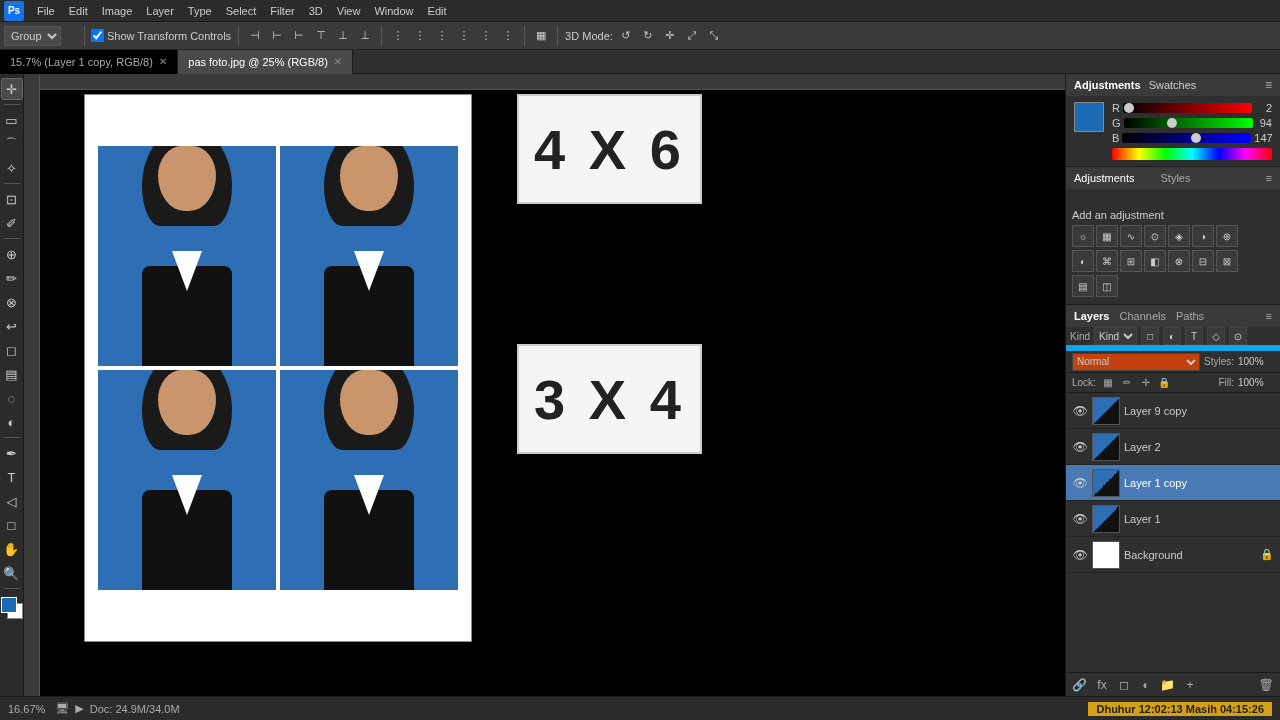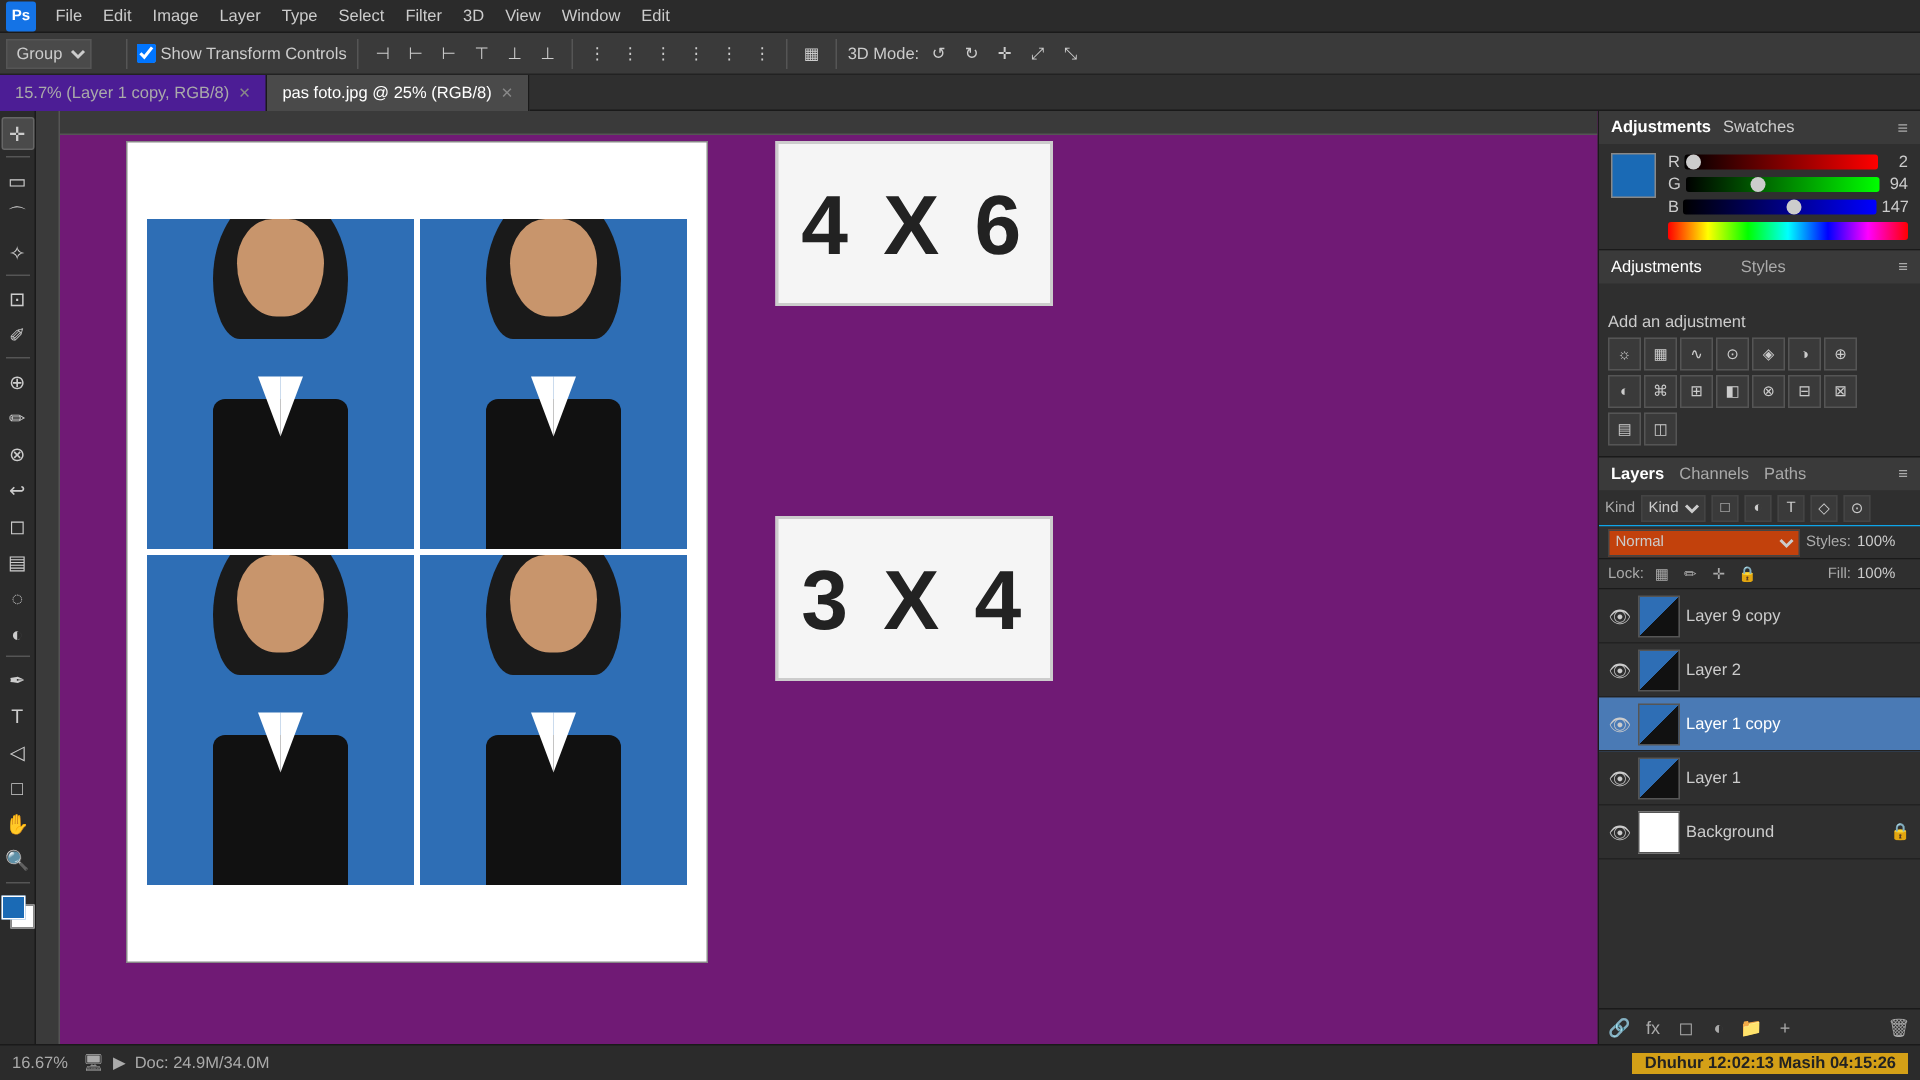--- a/index.html
+++ b/index.html
@@ -14,38 +14,38 @@
     #toolbar { display: flex; align-items: center; background: #3a3a3a; height: 28px; border-bottom: 1px solid #222; padding: 0 4px; gap: 4px; }
     #toolbar .tool-group { display: flex; align-items: center; gap: 2px; border-right: 1px solid #555; padding-right: 23px; margin-right: 2px; }
     #toolbar select { background: #4a4a4a; color: #ccc; border: 1px solid #555; font-size: 11px; height: 20px; padding: 0 2px; }
     #toolbar .checkbox-label { font-size: 11px; color: #ccc; display: flex; align-items: center; gap: 3px; }
     #toolbar .tool-icon { width: 18px; height: 18px; display: flex; align-items: center; justify-content: center; color: #ccc; font-size: 11px; cursor: pointer; border: 1px solid transparent; }
     .sep { width: 1px; height: 20px; background: #555; margin: 0 3px; }
     #toolbar .label-text { font-size: 11px; color: #ccc; }
 
     
     #tabs { display: flex; align-items: center; background: #2f2f2f; height: 24px; border-bottom: 1px solid #1a1a1a; }
-    #tabs .tab { display: flex; align-items: center; padding: 0 10px; height: 24px; font-size: 11px; color: #aaa; background: #4c1d95; border-right: 1px solid #1a1a1a; cursor: pointer; gap: 6px; }
+    #tabs .tab { display: flex; align-items: center; padding: 0 10px; height: 24px; font-size: 11px; color: #aaa; background: #000000; border-right: 1px solid #1a1a1a; cursor: pointer; gap: 6px; }
     #tabs .tab.active { background: #4a4a4a; color: #fff; }
     #tabs .tab-close { font-size: 10px; color: #888; cursor: pointer; }
 
     
     #main { display: flex; height: calc(720px - 22px - 28px - 24px - 24px); }
 
     
     #left-tools { width: 24px; background: #2b2b2b; border-right: 1px solid #1a1a1a; display: flex; flex-direction: column; align-items: center; padding: 4px 0; gap: 2px; }
     #left-tools .lt-icon { width: 22px; height: 22px; display: flex; align-items: center; justify-content: center; color: #ccc; font-size: 13px; cursor: pointer; border: 1px solid transparent; border-radius: 2px; }
     #left-tools .lt-icon:hover, #left-tools .lt-icon.active { background: #4a4a4a; border-color: #666; }
     #left-tools .lt-sep { width: 16px; height: 1px; background: #555; margin: 2px 0; }
     .color-swatch-container { display: flex; flex-direction: column; position: relative; width: 22px; height: 22px; margin-top: 4px; }
     .swatch-fg { width: 16px; height: 16px; background: #1a6ab5; border: 1px solid #fff; position: absolute; top: 0; left: 0; cursor: pointer; }
     .swatch-bg { width: 16px; height: 16px; background: #fff; border: 1px solid #888; position: absolute; top: 6px; left: 6px; cursor: pointer; }
 
     
-    #canvas-area { flex: 1; background: #701a75; position: relative; overflow: hidden; }
+    #canvas-area { flex: 1; background: #000000; position: relative; overflow: hidden; }
     #canvas-container { position: absolute; top: 20px; left: 60px; }
     #canvas-white { width: 388px; height: 548px; background: #fff; border: 1px solid #888; position: relative; display: flex; flex-direction: column; align-items: center; justify-content: center; padding: 10px; gap: 4px; }
 
     .photo-grid { display: grid; grid-template-columns: 1fr 1fr; gap: 4px; width: 360px; }
     .photo-cell { width: 178px; height: 220px; background: #2e6eb5; overflow: hidden; position: relative; display: flex; align-items: center; justify-content: center; }
 
     
     .person-figure { width: 100%; height: 100%; background: #2e6eb5; position: relative; overflow: hidden; display: flex; align-items: flex-end; justify-content: center; }
     .person-body { width: 90px; height: 100px; background: #111; position: absolute; bottom: 0; border-radius: 8px 8px 0 0; }
     .person-collar-left { position: absolute; bottom: 75px; left: 50%; margin-left: -45px; width: 0; height: 0; border-left: 30px solid transparent; border-right: 15px solid #fff; border-bottom: 40px solid transparent; }
@@ -88,21 +88,21 @@
     .adj-icon { width: 22px; height: 22px; background: #3a3a3a; border: 1px solid #555; display: flex; align-items: center; justify-content: center; cursor: pointer; font-size: 10px; color: #ccc; }
 
     
     #layers-panel { flex: 1; display: flex; flex-direction: column; overflow: hidden; }
     #layers-panel .panel-header { display: flex; align-items: center; background: #3a3a3a; height: 22px; padding: 0 8px; gap: 8px; font-size: 11px; color: #fff; }
     #layers-panel .panel-tabs { display: flex; gap: 10px; }
     #layers-panel .ptab { font-size: 11px; cursor: pointer; color: #aaa; }
     #layers-panel .ptab.active { color: #fff; font-weight: bold; }
     .panel-expand { margin-left: auto; cursor: pointer; color: #aaa; }
 
-    .layers-toolbar { display: flex; align-items: center; background: #2f2f2f; height: 24px; padding: 0 4px; gap: 4px; border-bottom: 1px solid #0ea5e9; }
+    .layers-toolbar { display: flex; align-items: center; background: #2f2f2f; height: 24px; padding: 0 4px; gap: 4px; border-bottom: 6px solid #0ea5e9; }
     .layers-toolbar select { background: #3a3a3a; color: #ccc; border: 1px solid #444; font-size: 10px; height: 18px; }
     .layers-toolbar .lt-btn { background: #3a3a3a; border: 1px solid #444; color: #ccc; height: 18px; width: 18px; display: flex; align-items: center; justify-content: center; cursor: pointer; font-size: 10px; }
 
     .layers-blend { display: flex; align-items: center; background: #2f2f2f; height: 22px; padding: 0 6px; gap: 4px; border-bottom: 1px solid #1a1a1a; }
     .layers-blend select { background: #c2410c; color: #ccc; border: 1px solid #444; font-size: 10px; height: 18px; flex: 1; }
     .layers-blend .opacity-label { font-size: 10px; color: #aaa; }
     .layers-blend .opacity-val { font-size: 10px; color: #ccc; width: 36px; }
 
     .layers-lock { display: flex; align-items: center; background: #2f2f2f; height: 20px; padding: 0 6px; gap: 4px; border-bottom: 1px solid #1a1a1a; }
     .layers-lock .lock-label { font-size: 10px; color: #aaa; }

